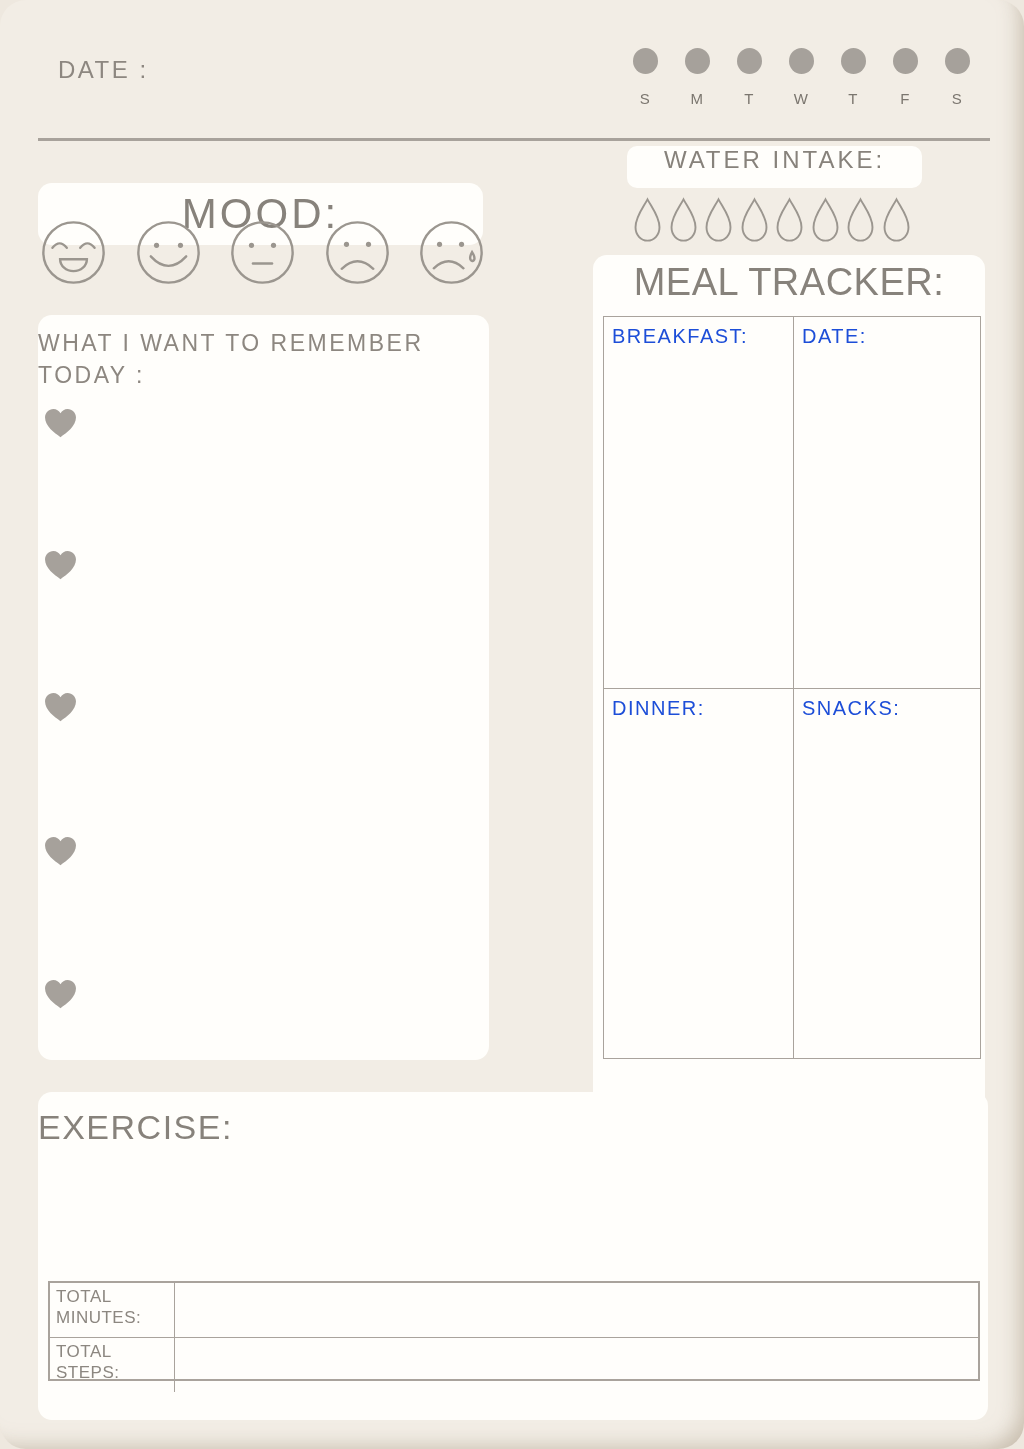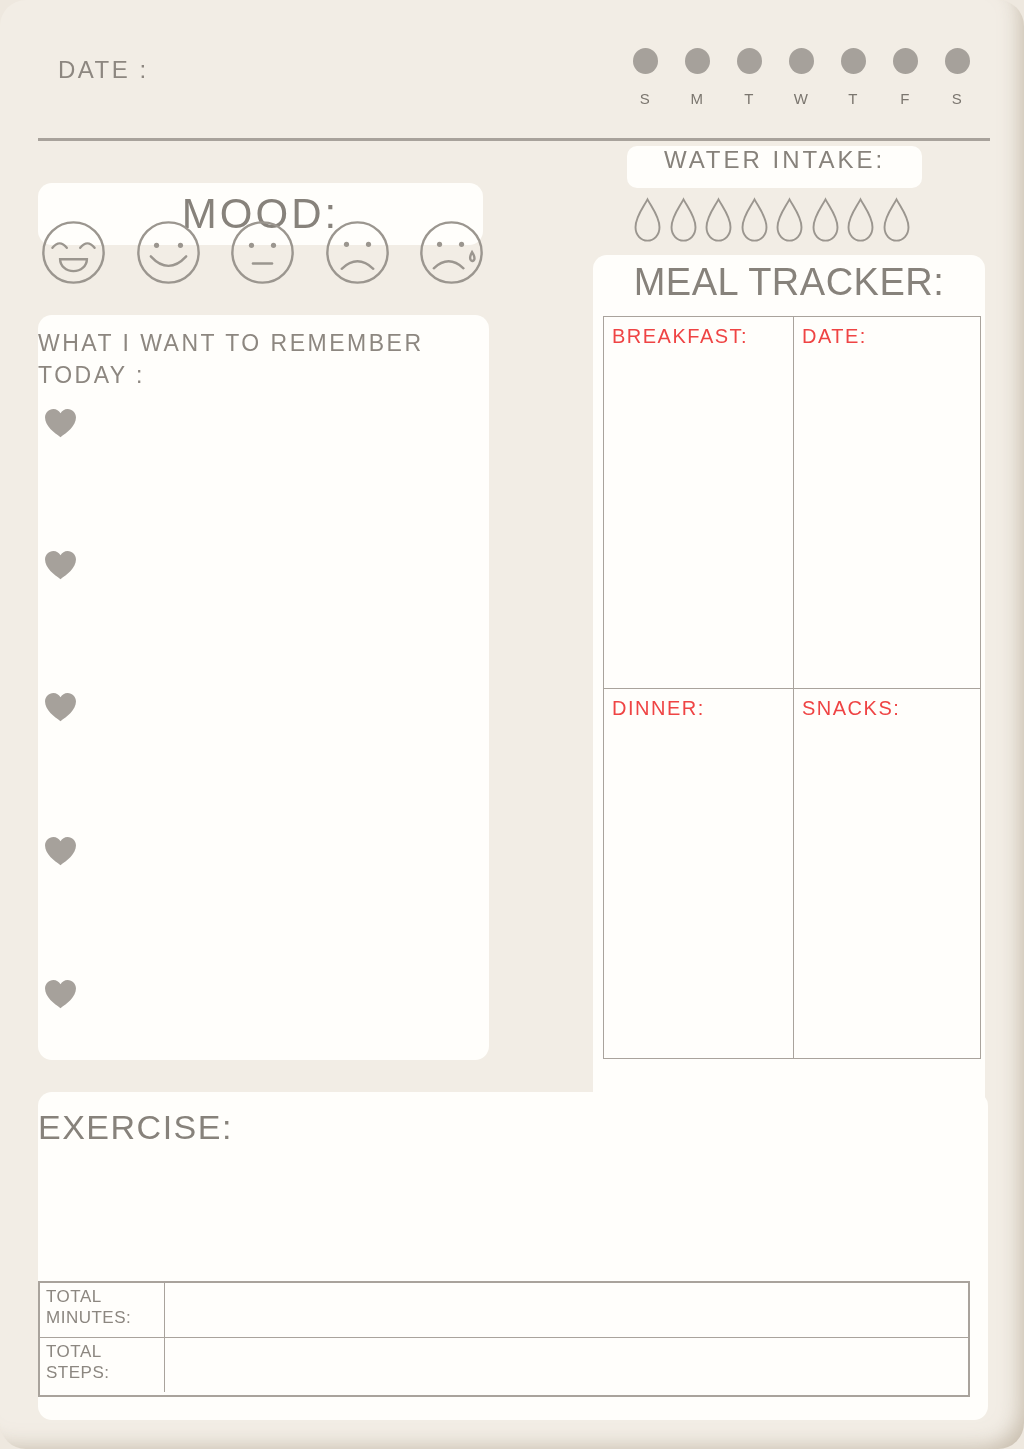--- a/index.html
+++ b/index.html
@@ -42,27 +42,27 @@
   .droplet{width:29px;height:46px;}
   .droplet path{fill:none;stroke:#9b968f;stroke-width:2;}
   
   .meal-card{left:593px;top:255px;width:392px;height:862px;}
   .meal-title{margin-top:6px;text-align:center;font-size:38px;letter-spacing:0.5px;color:#87827b;}
   .meal-table{position:absolute;left:10px;top:61px;width:378px;height:743px;border:1.5px solid #a9a39c;display:grid;grid-template-columns:190px 1fr;grid-template-rows:372px 1fr;box-sizing:border-box;}
   .meal-cell{padding:8px 6px 6px 8px;box-sizing:border-box;}
   .mc1{border-right:1.5px solid #a9a39c;border-bottom:1.5px solid #a9a39c;}
   .mc2{border-bottom:1.5px solid #a9a39c;}
   .mc3{border-right:1.5px solid #a9a39c;}
-  .cell-label{font-size:20px;letter-spacing:1.5px;color:#ef4444;}
+  .cell-label{font-size:20px;letter-spacing:1.5px;color:#1d4ed8;}
   .cell-value{min-height:40px;}
   
   .exercise-card{left:38px;top:1092px;width:950px;height:328px;}
   .exercise-title{margin-top:16px;font-size:34px;letter-spacing:1.5px;color:#87827b;}
   .exercise-notes{position:absolute;left:14px;top:64px;width:920px;height:118px;}
-  .totals-table{position:absolute;left:0;top:189px;width:932px;height:116px;border:2px solid #a9a39c;box-sizing:border-box;}
+  .totals-table{position:absolute;left:10px;top:189px;width:932px;height:100px;border:2px solid #a9a39c;box-sizing:border-box;}
   .t-row{display:flex;height:54px;}
   .t-row.second{border-top:1.5px solid #a9a39c;gap:11px;}
   .t-label{width:125px;border-right:1.5px solid #a9a39c;box-sizing:border-box;padding:3px 6px;font-size:17px;letter-spacing:0.5px;line-height:1.25;color:#8c8780;}
   .t-value{flex:1;}
 </style>
 </head>
 <body>
 
 <div class="page">
 

